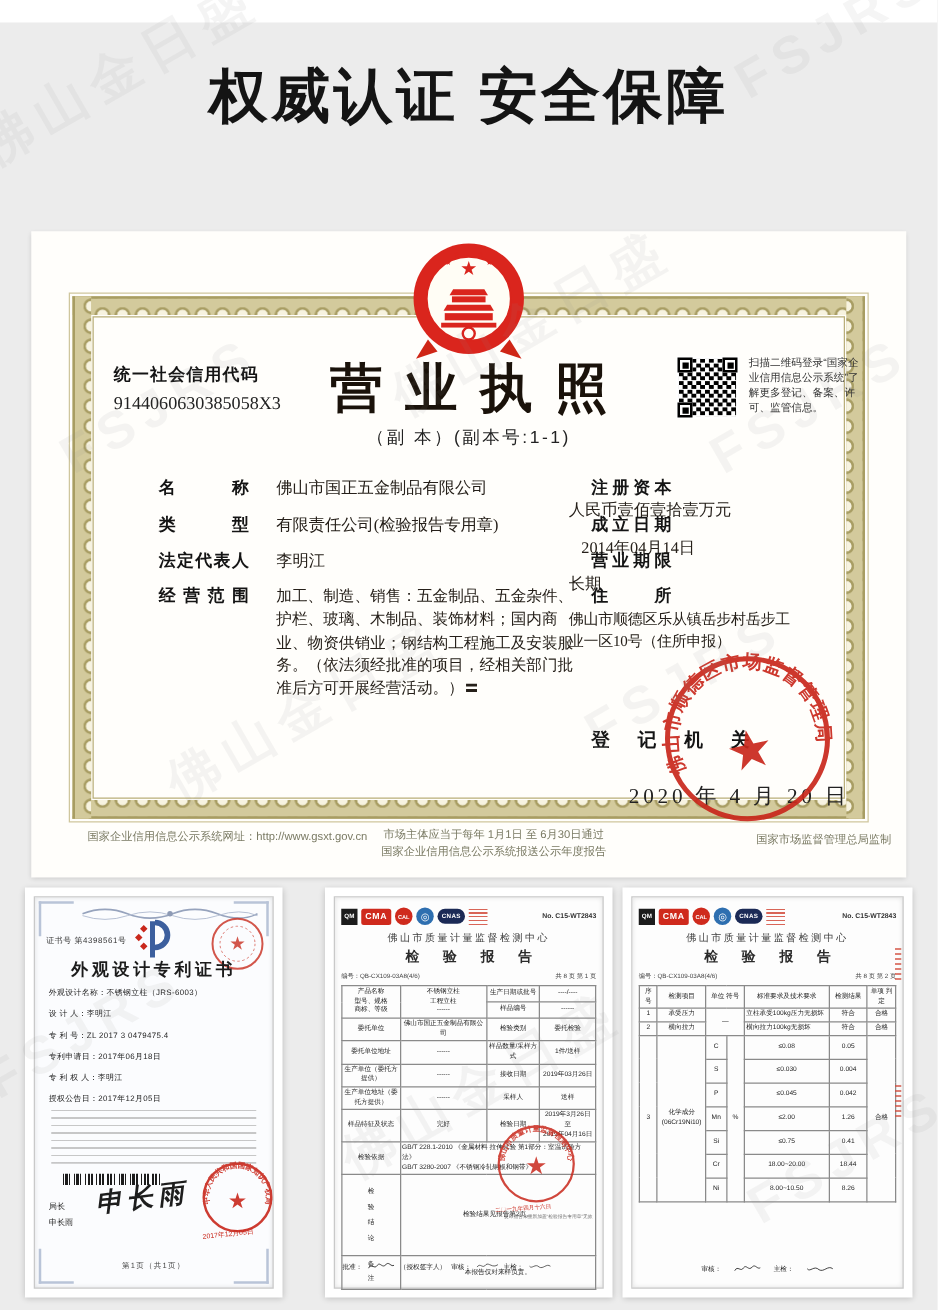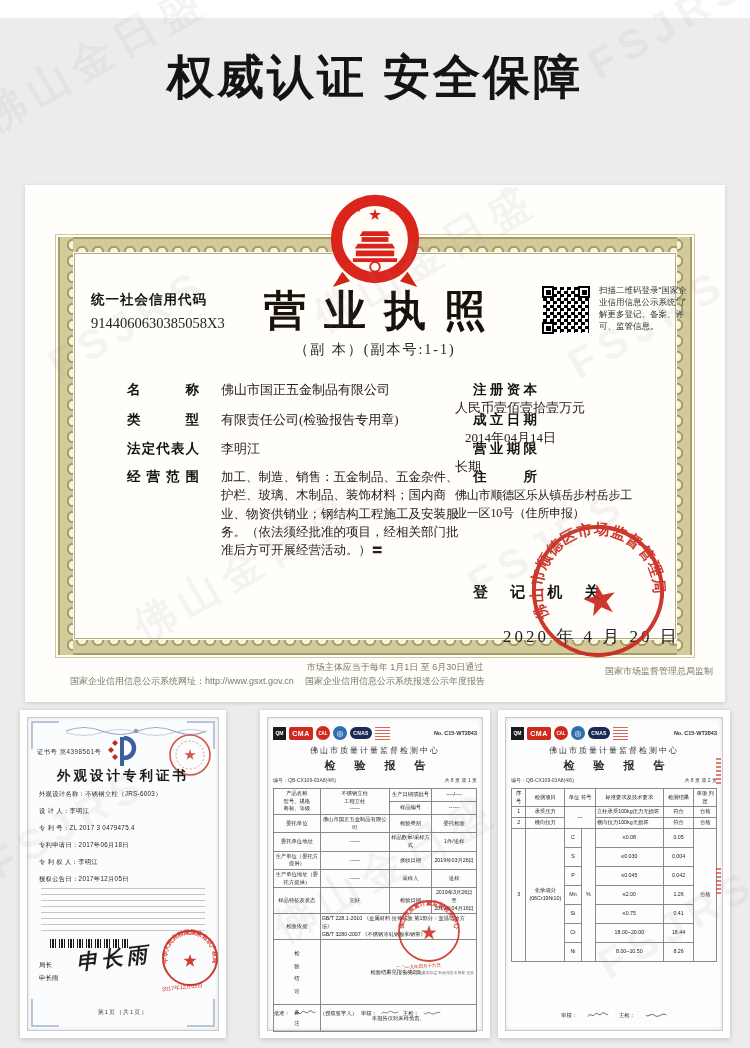--- a/index.html
+++ b/index.html
@@ -31,42 +31,42 @@
       background-image:radial-gradient(circle 6px at 0px 8px,#f7f3e0 0 4px,#a89d63 4.5px 6px,rgba(0,0,0,0) 6.5px);
       background-size:13px 16px;background-repeat:repeat-y;}
   .fr-inner{position:absolute;inset:16px;border:1px solid #b9ae79;}
   .emblem{position:absolute;left:302px;top:6px;width:96px;z-index:5;}
   .credit{position:absolute;left:66px;top:106px;}
   .credit .lab{font-size:13.5px;font-weight:700;color:#141414;letter-spacing:1px;}
   .credit .code{font-size:14.5px;color:#222;margin-top:6px;font-family:"Liberation Serif","DejaVu Serif",serif;}
   .lic-title{position:absolute;left:0;right:0;top:98px;text-align:center;font-size:42px;font-weight:700;
       letter-spacing:18px;text-indent:18px;color:#1a120a;font-family:"Liberation Serif","DejaVu Serif",serif;}
   .lic-copy{position:absolute;left:0;right:0;top:156px;text-align:center;font-size:14px;color:#222;letter-spacing:2px;
-      font-family:Liberation Serif, serif;}
+      font-family:Liberation Sans, sans-serif;}
   .qr{position:absolute;left:518px;top:102px;width:46px;height:46px;background:
       conic-gradient(#000 25%,#fff 0 50%,#000 0 75%,#fff 0);background-size:7px 7px;outline:2px solid #fff;}
   .qr .f{position:absolute;width:12px;height:12px;border:2.5px solid #000;background:#fff;box-sizing:border-box;}
   .qr .f::after{content:"";position:absolute;inset:1.5px;background:#000;}
   .qr .f1{left:-1px;top:-1px}.qr .f2{right:-1px;top:-1px}.qr .f3{left:-1px;bottom:-1px}
   .qr-note{position:absolute;left:574px;top:100px;width:94px;font-size:8.5px;line-height:1.4;color:#333;}
   .rows{position:absolute;left:66px;top:196px;width:572px;}
   .frow{position:absolute;font-size:13px;}
   .flabel{display:inline-block;vertical-align:top;font-weight:700;color:#141414;
       text-align:justify;text-align-last:justify;font-size:13.5px;margin-left:36px;}
   .lw{width:72px;} .rw{width:64px;}
   .fval{display:inline-block;vertical-align:top;margin-left:22px;color:#26201a;
       font-family:"Liberation Serif","DejaVu Serif",serif;}
   .scope{width:238px;font-size:12.5px;line-height:1.46;}
   .addr{width:182px;font-size:12px;line-height:1.5;letter-spacing:-0.2px;}
   .registrar{position:absolute;left:448px;top:398px;font-size:15px;font-weight:700;letter-spacing:9px;color:#141414;}
   .lic-date{position:absolute;left:478px;top:440px;font-size:17px;color:#222;letter-spacing:3px;
       font-family:"Liberation Serif","DejaVu Serif",serif;}
   .lic-seal{position:absolute;left:503px;top:336px;width:140px;height:140px;transform:rotate(-12deg);opacity:.92;z-index:6;}
   .lic-footer{position:absolute;left:0;top:476px;width:700px;font-size:9px;color:#7a7a63;}
-  .lf-l{position:absolute;left:14px;top:14px;width:240px;padding-left:31px;}
+  .lf-l{position:absolute;left:14px;top:2px;width:240px;padding-left:31px;}
   .lf-c{position:absolute;left:255px;top:0;width:230px;text-align:center;white-space:pre-line;line-height:1.5;}
   .lf-r{position:absolute;left:560px;top:4px;width:128px;text-align:right;}
   .pre{white-space:pre-line;}
   
   .cert-card{position:absolute;top:710px;height:328px;background:#fff;box-shadow:0 1px 5px rgba(0,0,0,.2);}
   .inner-page{position:absolute;inset:7px;background:#fdfdfd;border:1px solid #c9c9c9;box-shadow:0 0 4px rgba(0,0,0,.12) inset;}
   
   .pt-page{background:#fbfcfe;}
   .pt-orn{position:absolute;left:33px;top:8px;width:150px;height:10px;}
   .corner{position:absolute;width:26px;height:26px;border:2px solid #b9c4d8;}

